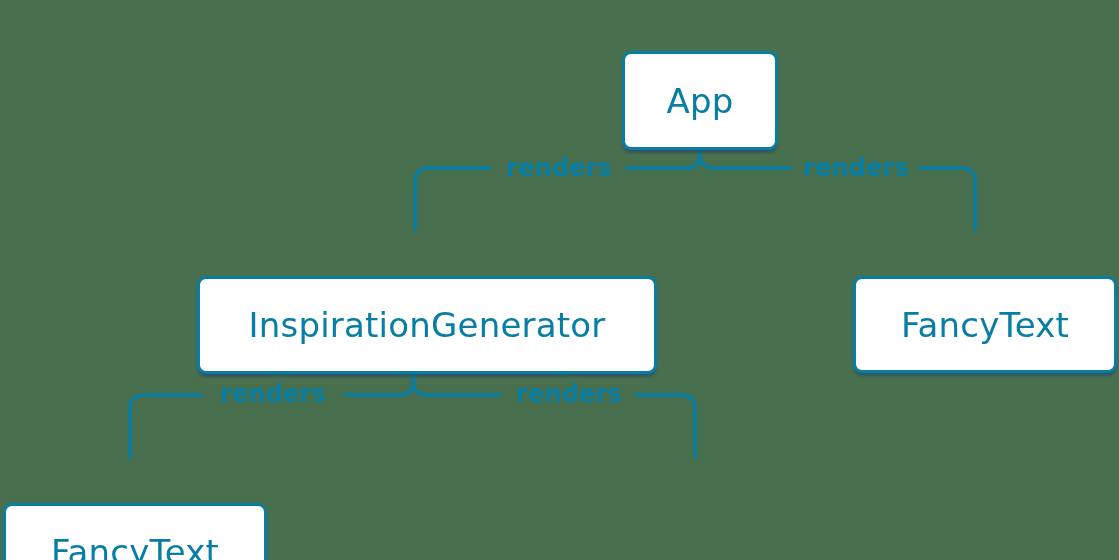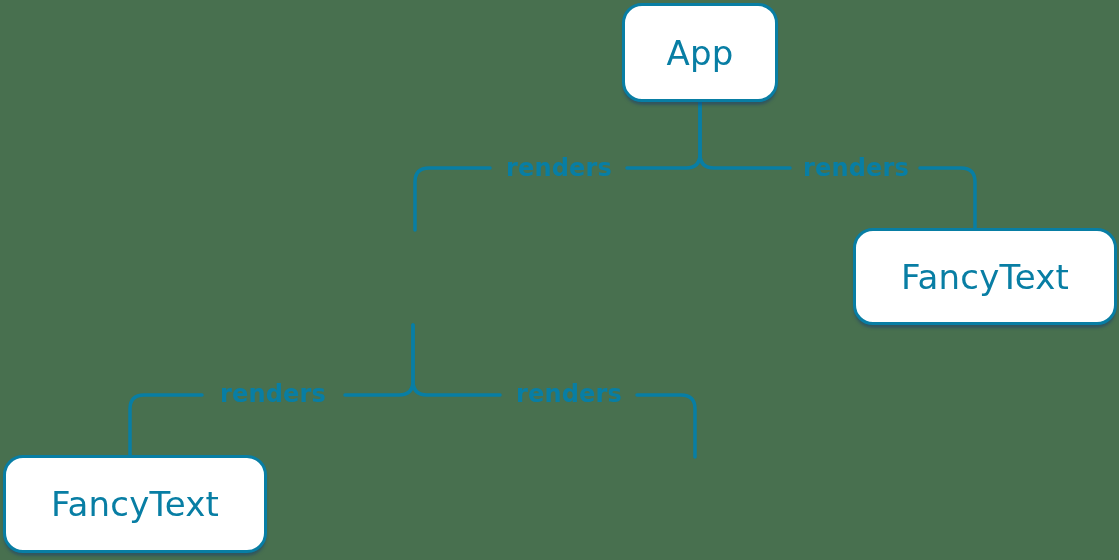--- a/index.html
+++ b/index.html
@@ -32,27 +32,28 @@
     stroke-width: 3.5;
     stroke-linecap: round;
   }
   .node {
     position: absolute;
     display: flex;
     align-items: center;
     justify-content: center;
     background: var(--node-bg);
     border: 3px solid var(--accent);
-    border-radius: 20px;
+    border-radius: 9px;
     color: var(--accent);
     font-size: 34px;
     font-weight: 500;
     letter-spacing: 0.2px;
     box-shadow: 0 4px 3px -1px rgba(25, 60, 110, 0.5);
     white-space: nowrap;
+    margin-top: 48px;
   }
   .node-app        { left: 622px; top: 3px;   width: 156px; height: 99px; }
   .node-insp       { left: 197px; top: 228px; width: 460px; height: 98px; }
   .node-fancy-top  { left: 853px; top: 228px; width: 264px; height: 97px; }
   .node-fancy-bot  { left: 3px;   top: 455px; width: 264px; height: 98px; }
   .node-copyright  { left: 568px; top: 455px; width: 265px; height: 97px; }
   .edge-label {
     position: absolute;
     transform: translate(-50%, -50%);
     color: var(--accent);
@@ -73,20 +74,21 @@
 
   <svg class="edges-layer" viewBox="0 0 1119 560" xmlns="http://www.w3.org/2000/svg">
     <path class="edge-path" d="M700,101 L700,154 Q700,168 686,168 L627,168 M490,168 L429,168 Q415,168 415,182 L415,230"></path>
     <path class="edge-path" d="M700,101 L700,154 Q700,168 714,168 L790,168 M920,168 L961,168 Q975,168 975,182 L975,230"></path>
     <path class="edge-path" d="M413,325 L413,381 Q413,395 399,395 L345,395 M202,395 L144,395 Q130,395 130,409 L130,457"></path>
     <path class="edge-path" d="M413,325 L413,381 Q413,395 427,395 L500,395 M637,395 L681,395 Q695,395 695,409 L695,457"></path>
   </svg>
 
   <div class="node node-app">App</div>
 
+  <div class="node node-insp">InspirationGenerator</div>
 
   <div class="node node-fancy-top">FancyText</div>
 
   <div class="node node-fancy-bot">FancyText</div>
 
 
   <div class="edge-label edge-label-1">renders</div>
 
   <div class="edge-label edge-label-2">renders</div>
 

